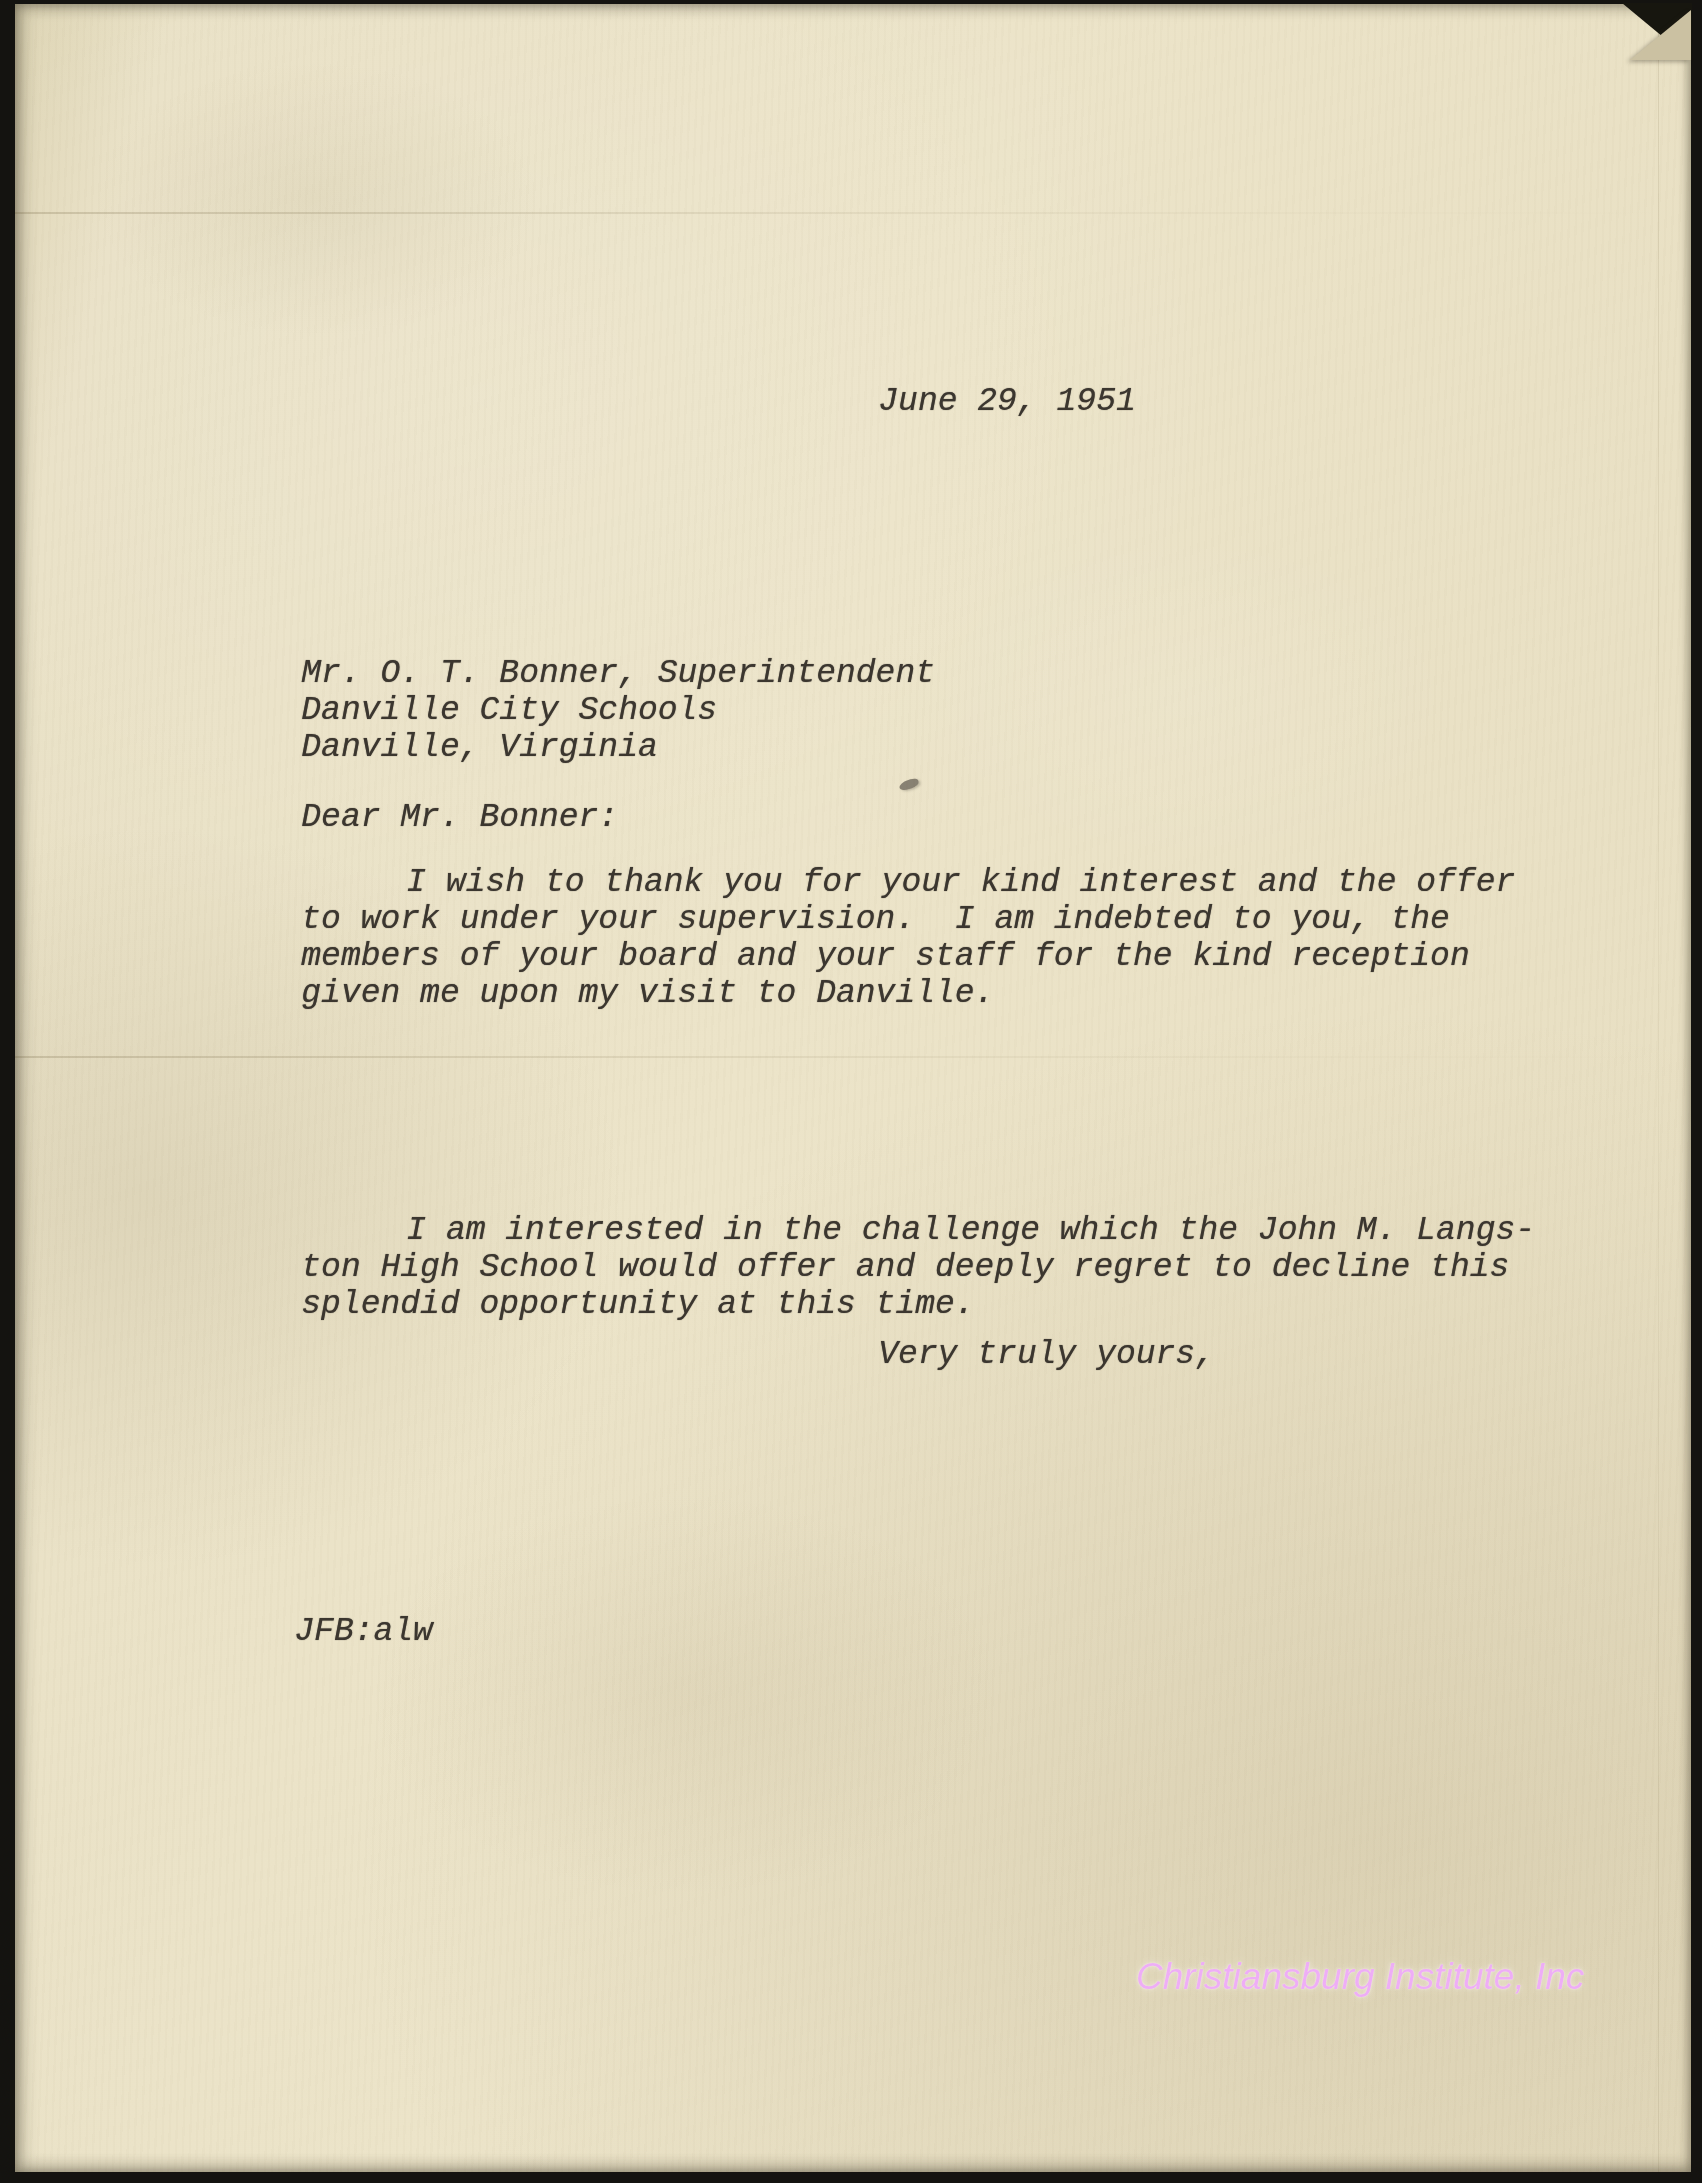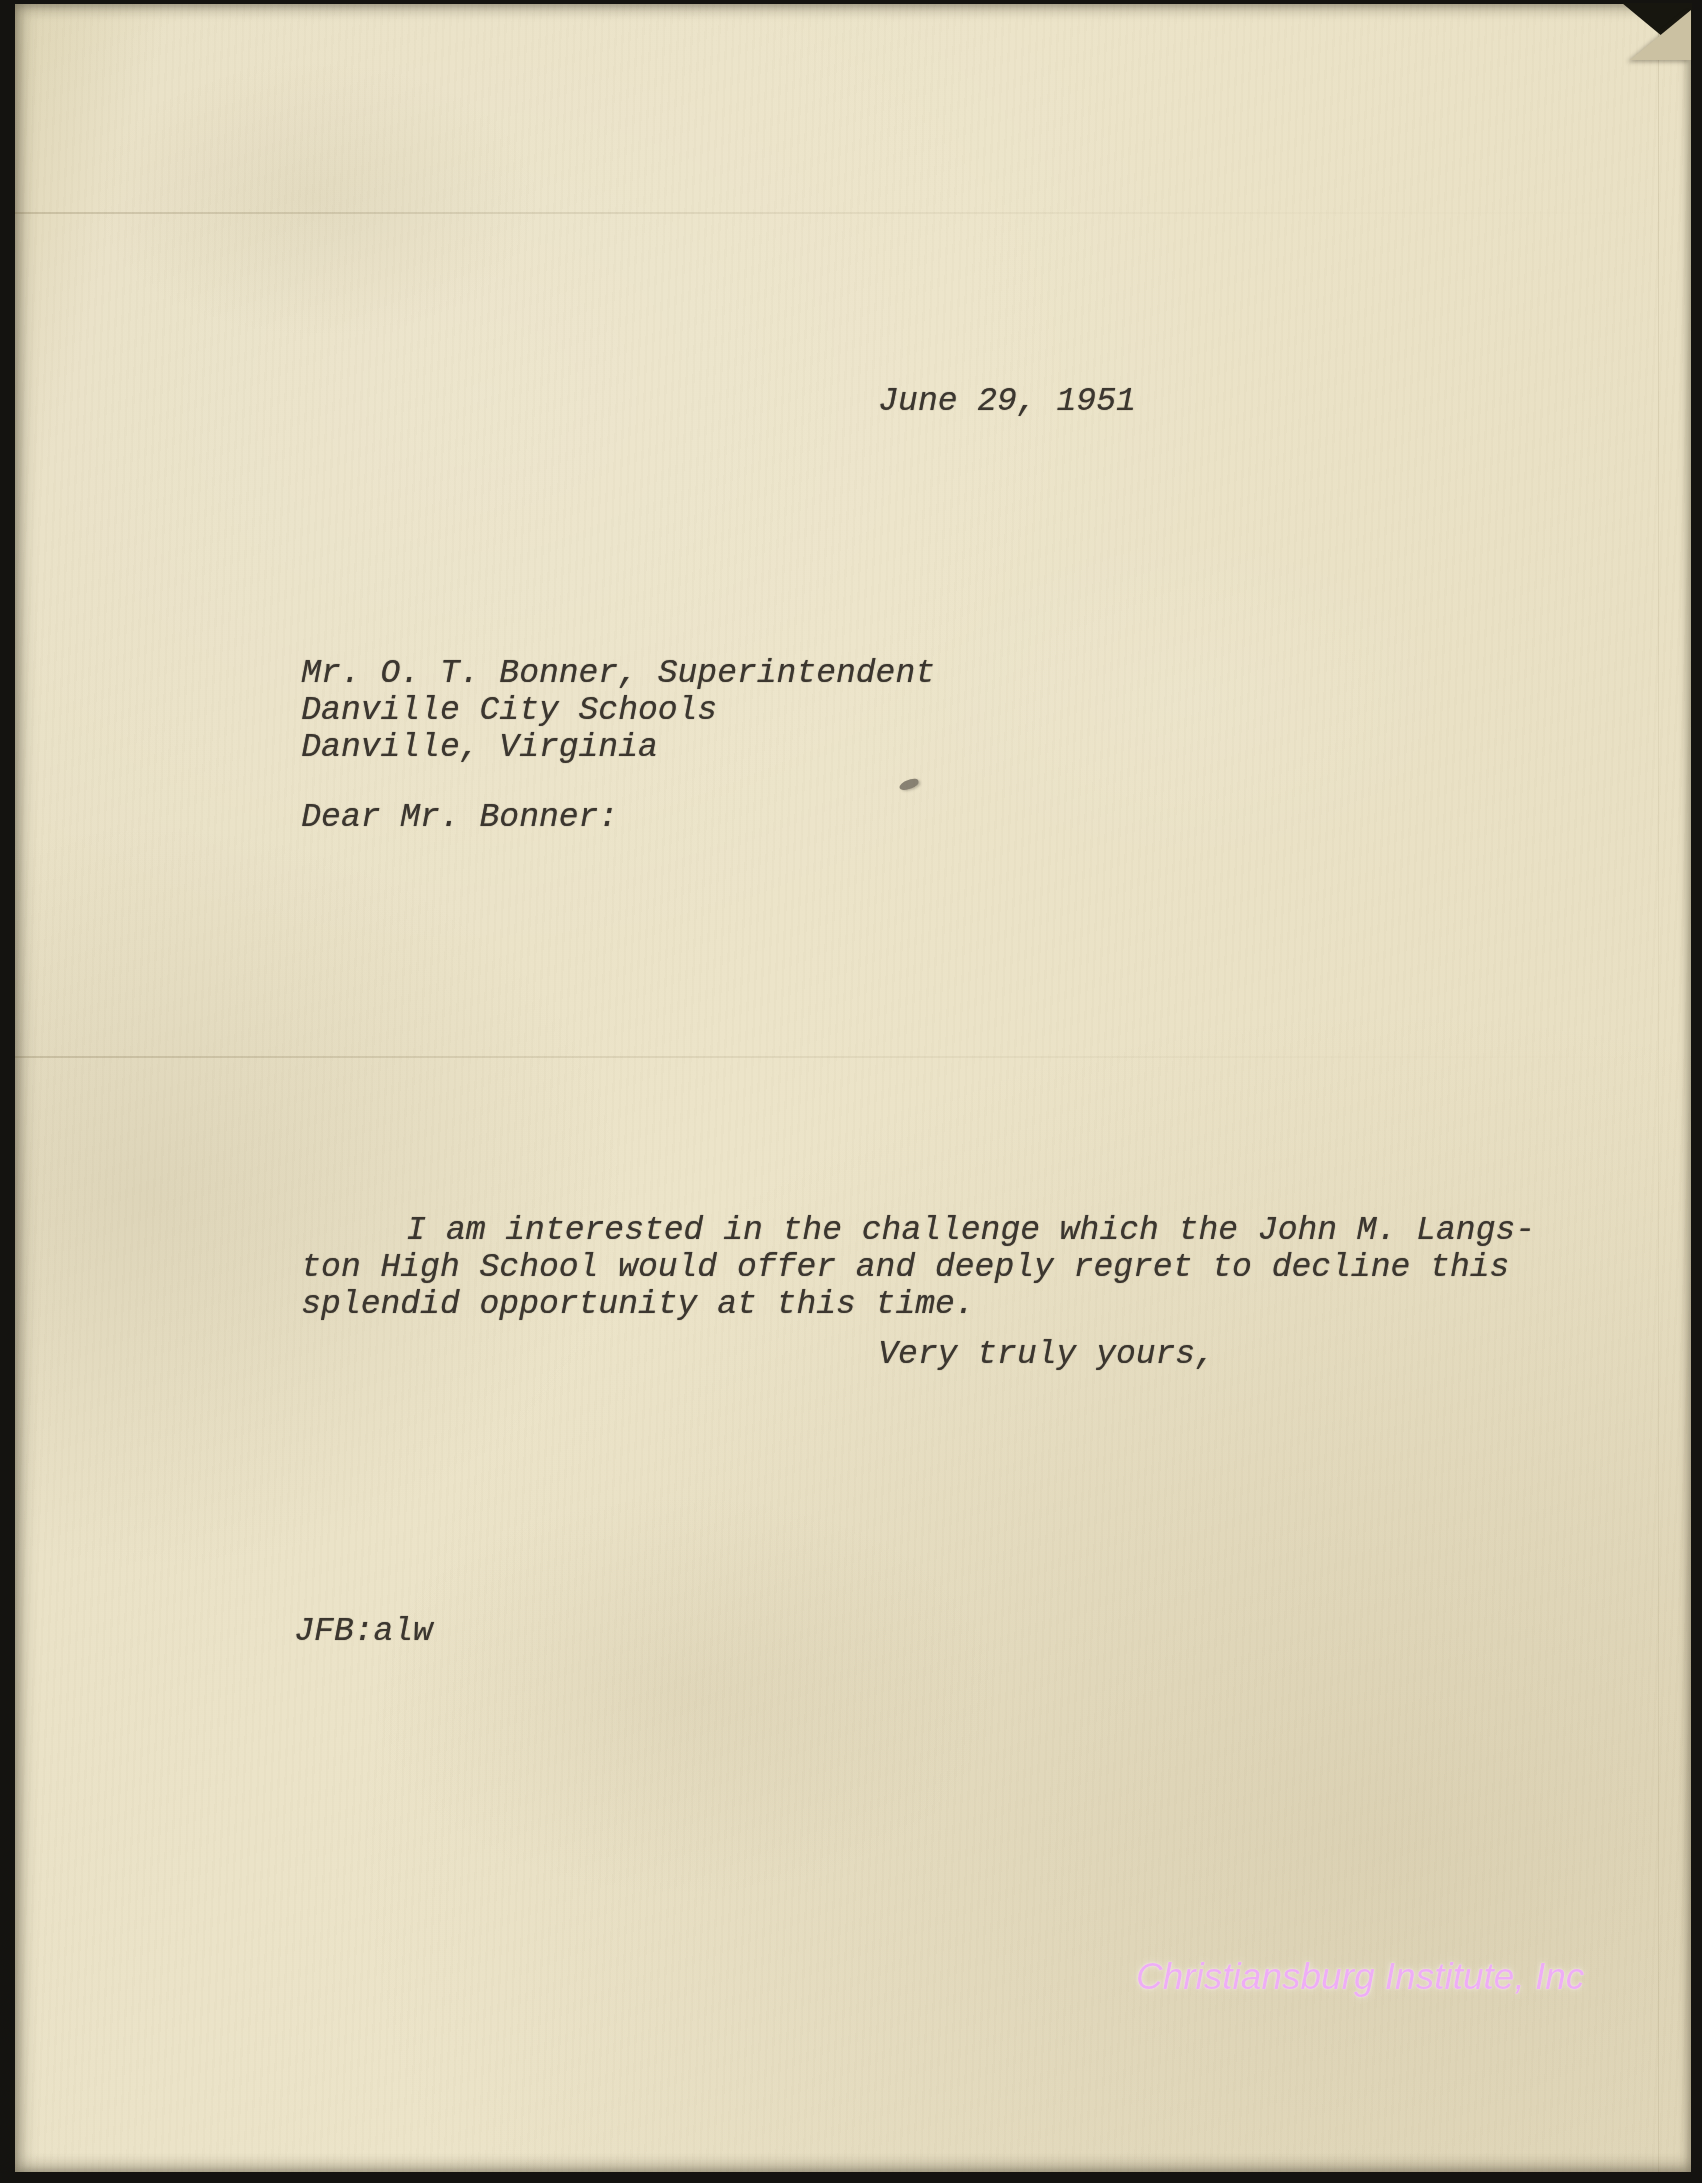--- a/index.html
+++ b/index.html
@@ -145,20 +145,24 @@
     <div class="smudge"></div>
 
     <div class="tw date">June 29, 1951</div>
 
     <div class="tw recipient">Mr. O. T. Bonner, Superintendent
 Danville City Schools
 Danville, Virginia</div>
 
     <div class="tw salute">Dear Mr. Bonner:</div>
 
+    <div class="tw para p1">I wish to thank you for your kind interest and the offer
+to work under your supervision.  I am indebted to you, the
+members of your board and your staff for the kind reception
+given me upon my visit to Danville.</div>
     <div class="tw para p3">I am interested in the challenge which the John M. Langs-
 ton High School would offer and deeply regret to decline this
 splendid opportunity at this time.</div>
 
     <div class="tw closing">Very truly yours,</div>
 
 
     <div class="tw reference">JFB:alw</div>
   </div>
 

